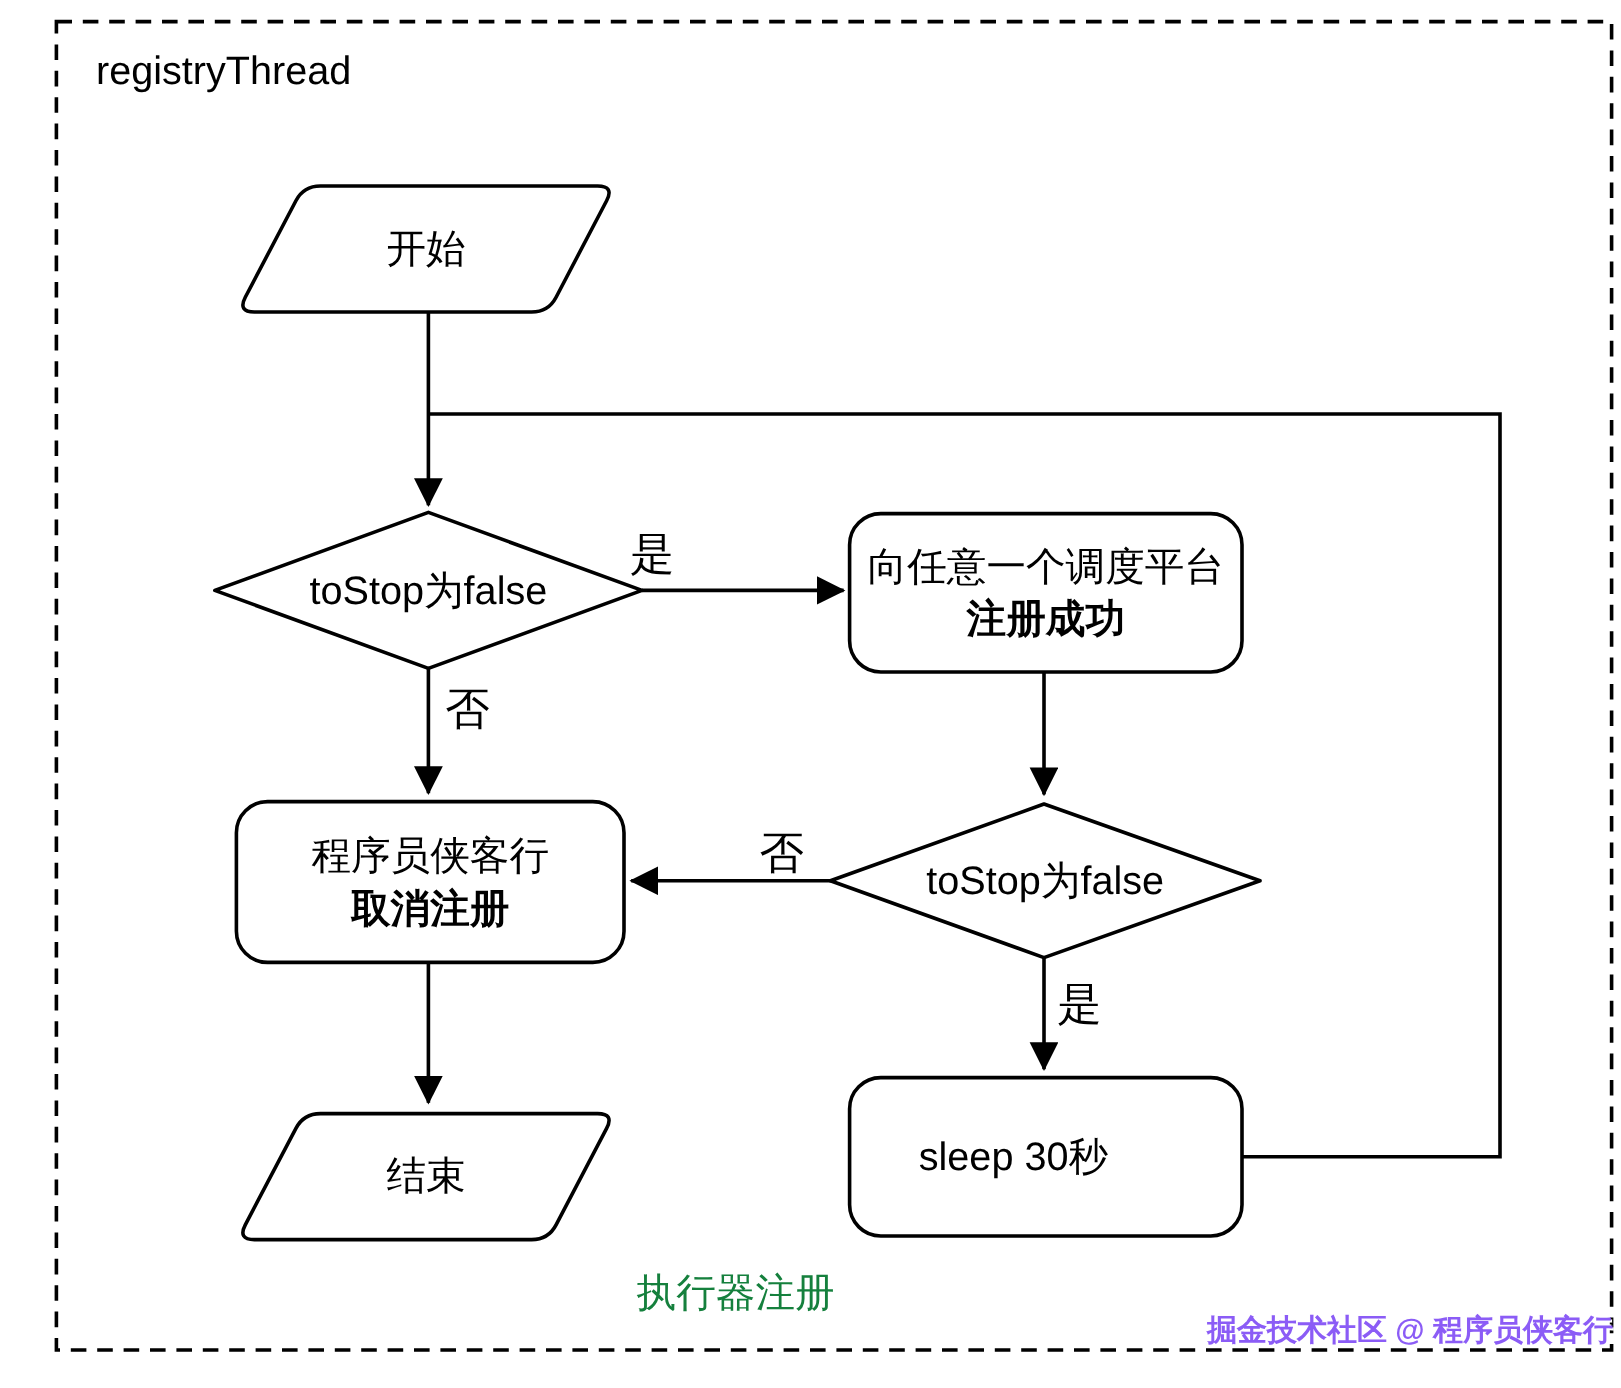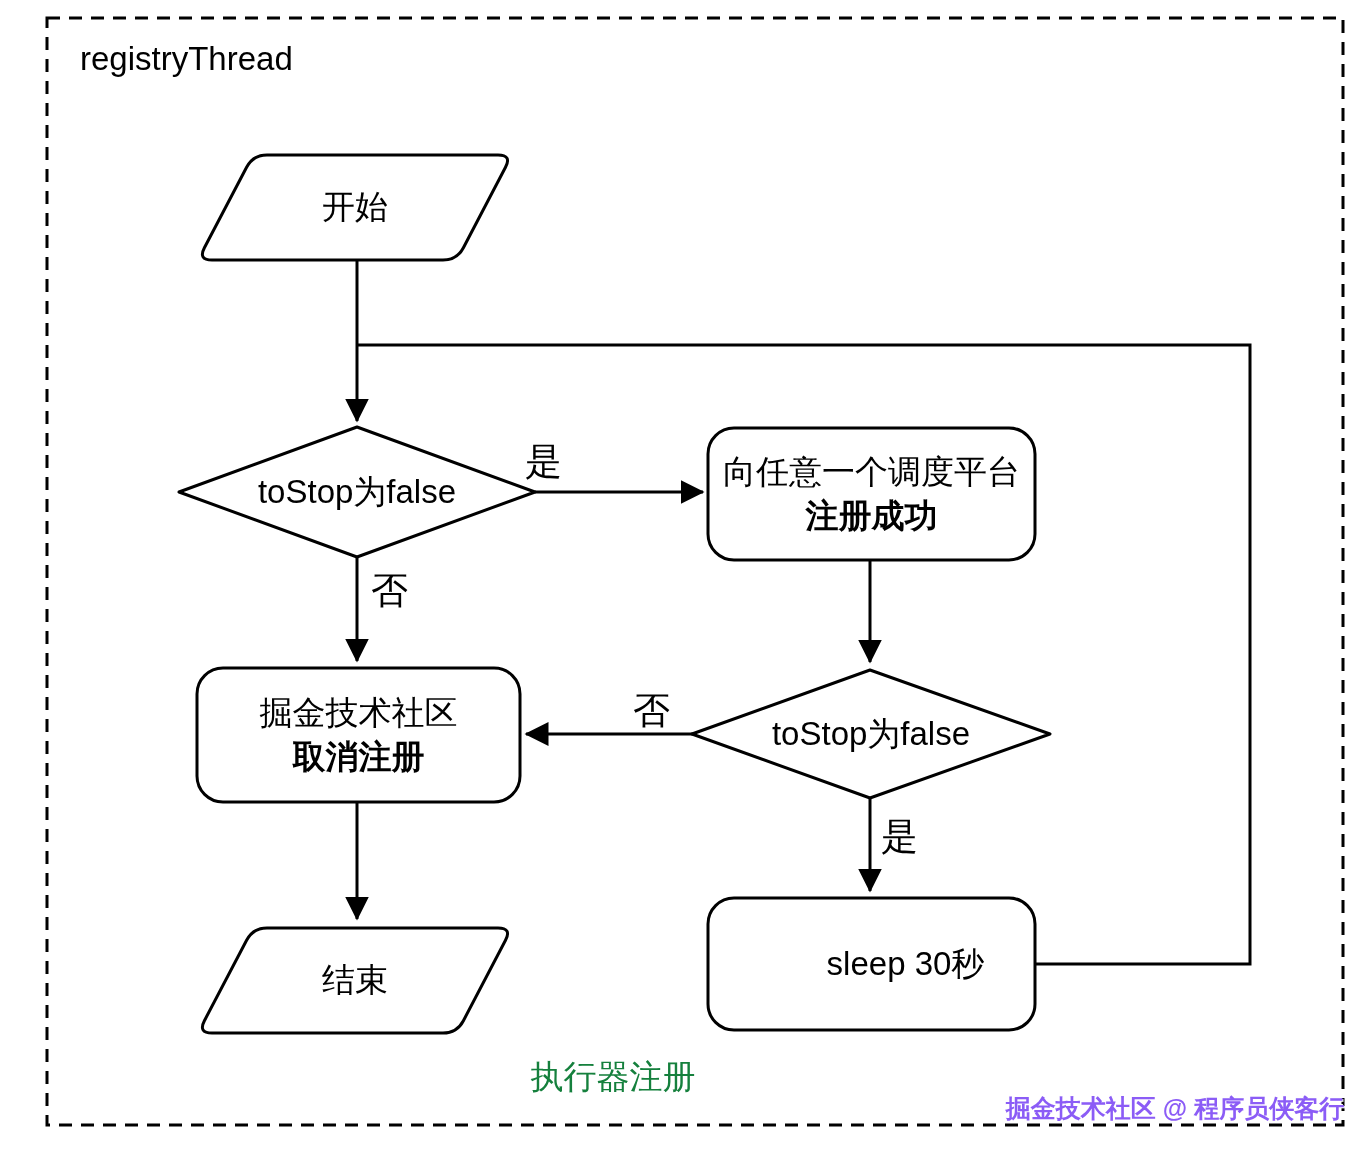--- a/index.html
+++ b/index.html
@@ -117,27 +117,27 @@
   <div class="txt node-label" style="left:173px; top:155px; width:314px; height:105px;font-family:Liberation Serif, serif;">开始</div>
 
   <div class="txt node-label" style="left:154px; top:427px; width:356px; height:130px;">toStop为false</div>
 
   <div class="txt node-label two-line" style="left:683px; top:428px; width:327px; height:132px;">
     <div class="line1">向任意一个调度平台</div>
     <div class="line2">注册成功</div>
   </div>
 
   <div class="txt node-label two-line" style="left:172px; top:668px; width:323px; height:134px;">
-    <div class="line1">掘金技术社区</div>
+    <div class="line1">程序员侠客行</div>
     <div class="line2">取消注册</div>
   </div>
 
   <div class="txt node-label" style="left:667px; top:670px; width:358px; height:128px;">toStop为false</div>
 
-  <div class="txt node-label" style="left:717px; top:898px; width:327px; height:132px;">sleep 30秒</div>
+  <div class="txt node-label" style="left:656px; top:898px; width:327px; height:132px;">sleep 30秒</div>
 
   <div class="txt node-label" style="left:173px; top:928px; width:314px; height:105px;">结束</div>
 
   <div class="edge-label" style="left:500px; top:437px;">是</div>
   <div class="edge-label" style="left:346px; top:566px;">否</div>
   <div class="edge-label" style="left:608px; top:686px;">否</div>
   <div class="edge-label" style="left:856px; top:812px;">是</div>
 
   <div class="caption">执行器注册</div>
 

